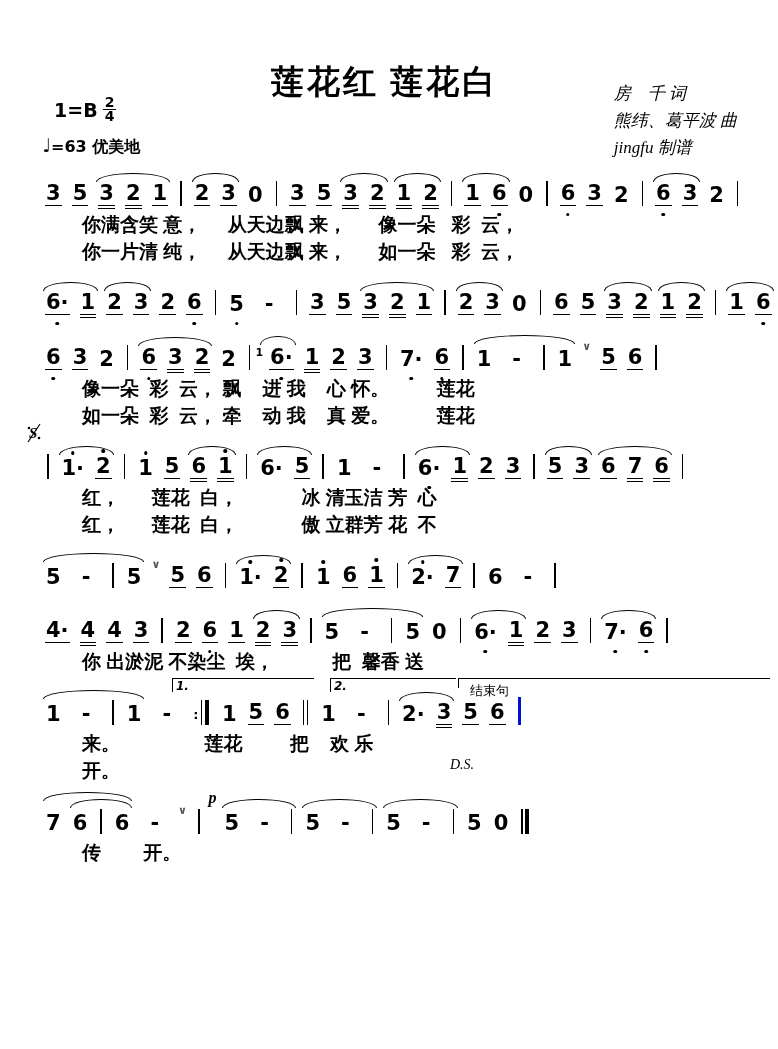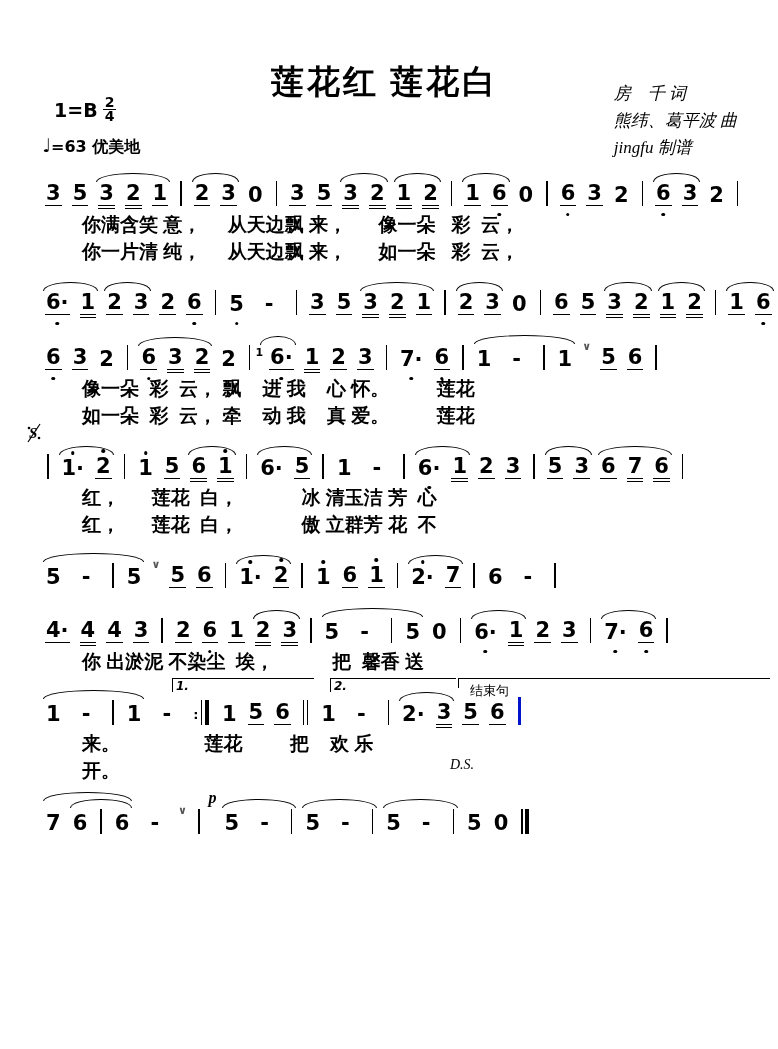--- a/index.html
+++ b/index.html
@@ -481,15 +481,16 @@
               <span class="vbar"></span>
             </span>
           </span>
           <span class="note"><span class="txt">5</span></span>
           <span class="note"><span class="txt">0</span></span>
           <span class="bwrap">
             <span class="vbar"></span>
             <span class="vbar th"></span>
           </span>
         </div>
+        <div class="lyr">传        开。</div>
       </div>
     </div>
 </div>
 
 </body></html>

